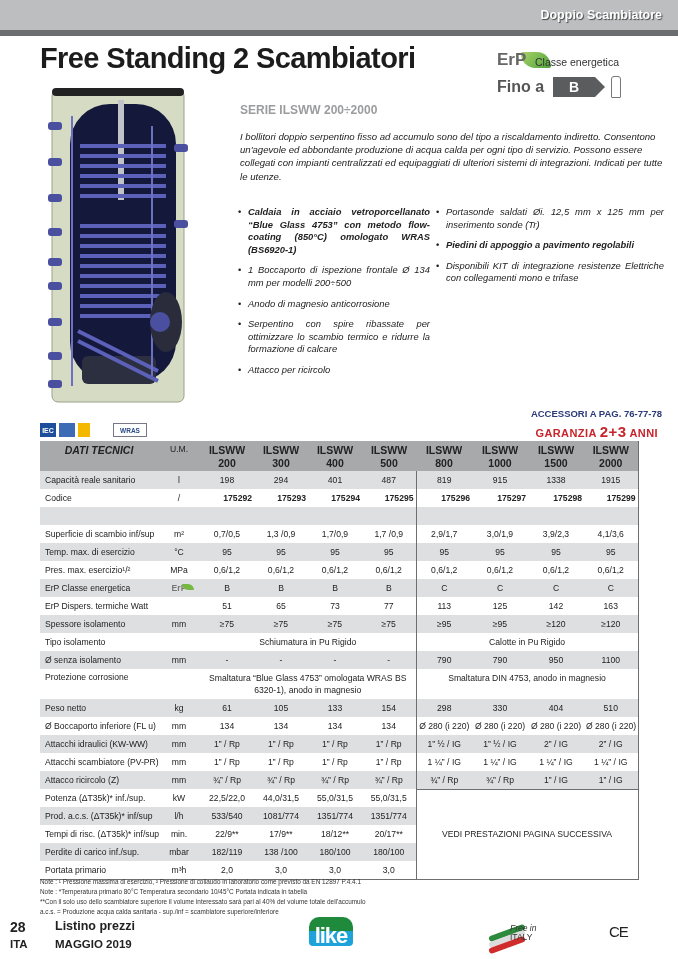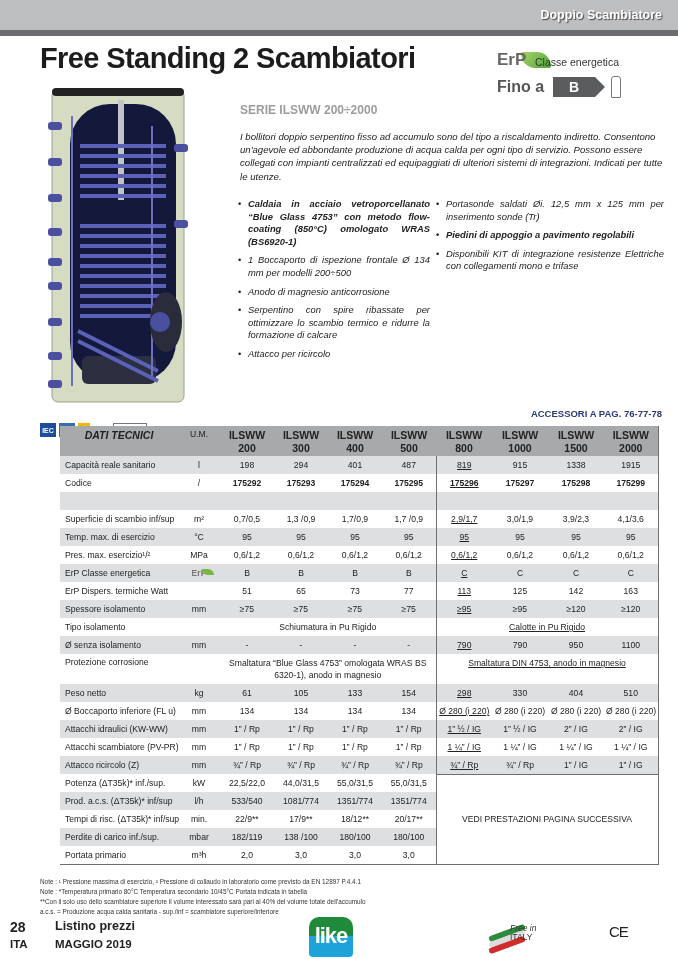--- a/index.html
+++ b/index.html
@@ -35,68 +35,68 @@
 
   
   .product { position: absolute; left: 48px; top: 86px; width: 140px; height: 320px; }
   .product svg { width: 140px; height: 320px; }
 
   
   .series { position: absolute; left: 240px; top: 103px; font-size: 12px; font-weight: bold; color: #9b9c9e; }
   .intro { position: absolute; left: 240px; top: 130px; width: 424px; font-size: 9.6px; font-style: italic; line-height: 13.2px; color: #222; }
 
   .bullets { position: absolute; top: 198px; font-size: 9.4px; font-style: italic; line-height: 12.6px; color: #222; list-style: none; }
-  .bullets li { position: relative; padding-left: 10px; margin-bottom: 6px; text-align: justify; }
+  .bullets li { position: relative; padding-left: 10px; margin-bottom: 6px; text-align: justify; margin-top: 8px; }
   .bullets li::before { content: "•"; position: absolute; left: 0; top: 0; font-style: normal; }
   .bullets li.b { font-weight: bold; }
   .bullets-left { left: 238px; width: 192px; }
   .bullets-right { left: 436px; width: 228px; }
 
   
   .accessori { position: absolute; right: 16px; top: 408px; font-size: 9.5px; font-weight: bold; color: #2b3a78; }
   .garanzia { position: absolute; right: 20px; top: 423px; font-size: 11px; font-weight: bold; color: #c8242b; letter-spacing: 0.4px; }
   .garanzia .big { font-size: 15px; }
 
   
   .certs { position: absolute; left: 40px; top: 422px; height: 16px; display: flex; gap: 3px; align-items: center; }
   .cert { height: 14px; font-size: 7px; font-weight: bold; display: flex; align-items: center; justify-content: center; color: #fff; }
   .cert-iec { width: 16px; background: #1c4e9c; }
   .cert-dvgw { width: 16px; background: #3d6bb5; }
   .cert-kiwa { width: 32px; color: #1c4e9c; background: linear-gradient(90deg, #f5b800 0 12px, #fff 12px); font-size: 5px; }
   .cert-wras { width: 34px; border: 1px solid #778; color: #2b4a86; background: #fff; font-size: 6.5px; }
 
   
-  .tech { position: absolute; left: 40px; top: 426px; width: 598px; border-collapse: collapse; font-size: 8.6px; color: #222; table-layout: fixed; margin-left: 20px; }
+  .tech { position: absolute; left: 40px; top: 441px; width: 598px; border-collapse: collapse; font-size: 8.6px; color: #222; table-layout: fixed; }
   .tech td, .tech th { text-align: center; height: 18px; padding: 0 2px; white-space: nowrap; }
   .tech th { background: #a8a9ab; font-weight: bold; height: 30px; vertical-align: top; padding-top: 3px; }
   .tech th.model { font-size: 10.5px; color: #222; line-height: 13px; }
   .tech th.label { font-style: italic; font-size: 10.5px; }
   .tech th.um { font-size: 8.6px; font-weight: normal; }
   .tech td.label { text-align: left; padding-left: 5px; }
   .tech tr.g td { background: #dedfe0; }
   .tech tr.w td { background: #fff; }
-  .tech td.sep, .tech th.sep { border-left: 1px solid #6d6e70; text-decoration: underline; }
+  .tech td.sep, .tech th.sep { border-left: 1px solid #6d6e70; }
   .tech td.endcol, .tech th.endcol { border-right: 1px solid #6d6e70; }
-  .tech tr.bold td.v { font-weight: bold; }
+  .tech tr.bold td.v { font-weight: bold; text-align: right; }
   .tech tr.tall td { height: 30px; vertical-align: top; padding-top: 3px; }
   .tech tr.tall td.wrap { white-space: normal; line-height: 12px; }
   .tech tr.last td { border-bottom: 1px solid #6d6e70; }
   .tech td.vedi { background: #fff !important; font-size: 8.6px; border-left: 1px solid #6d6e70; border-right: 1px solid #6d6e70; border-bottom: 1px solid #6d6e70; border-top: 1px solid #6d6e70; }
   .erp-mini { display: inline-block; font-weight: bold; color: #777; font-size: 8.6px; position: relative; }
   .erp-mini i { position: absolute; left: 10px; top: 1px; width: 12px; height: 6px; background: #77b843; border-radius: 0 6px 0 6px; }
 
   
   .notes { position: absolute; left: 40px; top: 877px; width: 600px; font-size: 6.4px; line-height: 10px; color: #333; }
 
   
   .foot-page { position: absolute; left: 10px; top: 919px; font-size: 14px; font-weight: bold; color: #222; }
   .foot-ita { position: absolute; left: 10px; top: 938px; font-size: 11.5px; font-weight: bold; color: #222; }
   .foot-listino { position: absolute; left: 55px; top: 919px; font-size: 12.5px; font-weight: bold; color: #222; }
   .foot-maggio { position: absolute; left: 55px; top: 938px; font-size: 11.5px; font-weight: bold; color: #222; }
-  .like-logo { position: absolute; left: 309px; top: 917px; width: 44px; height: 40px; border-radius: 10px 10px 4px 4px; overflow: hidden; background: linear-gradient(180deg, #1f8a3b 0 48%, #1da3d9 48%); color: #fff; font-weight: bold; font-size: 22px; text-align: center; line-height: 38px; letter-spacing: -1px; }
+  .like-logo { position: absolute; left: 309px; top: 917px; width: 44px; height: 29px; border-radius: 10px 10px 4px 4px; overflow: hidden; background: linear-gradient(180deg, #1f8a3b 0 48%, #1da3d9 48%); color: #fff; font-weight: bold; font-size: 22px; text-align: center; line-height: 38px; letter-spacing: -1px; }
   .madeinitaly { position: absolute; left: 488px; top: 922px; width: 70px; height: 30px; }
   .mii-stripe { position: absolute; left: 0; top: 10px; width: 38px; height: 6px; border-radius: 6px; transform: rotate(-20deg); }
   .mii-text { position: absolute; left: 22px; top: 2px; font-size: 8.5px; font-style: italic; color: #333; line-height: 9px; }
   .ce-mark { position: absolute; left: 609px; top: 923px; font-size: 15px; color: #222; letter-spacing: -1px; }
 </style>
 </head>
 <body>
 
 <div class="topbar">
   <div class="topbar-right">Doppio Scambiatore</div>

